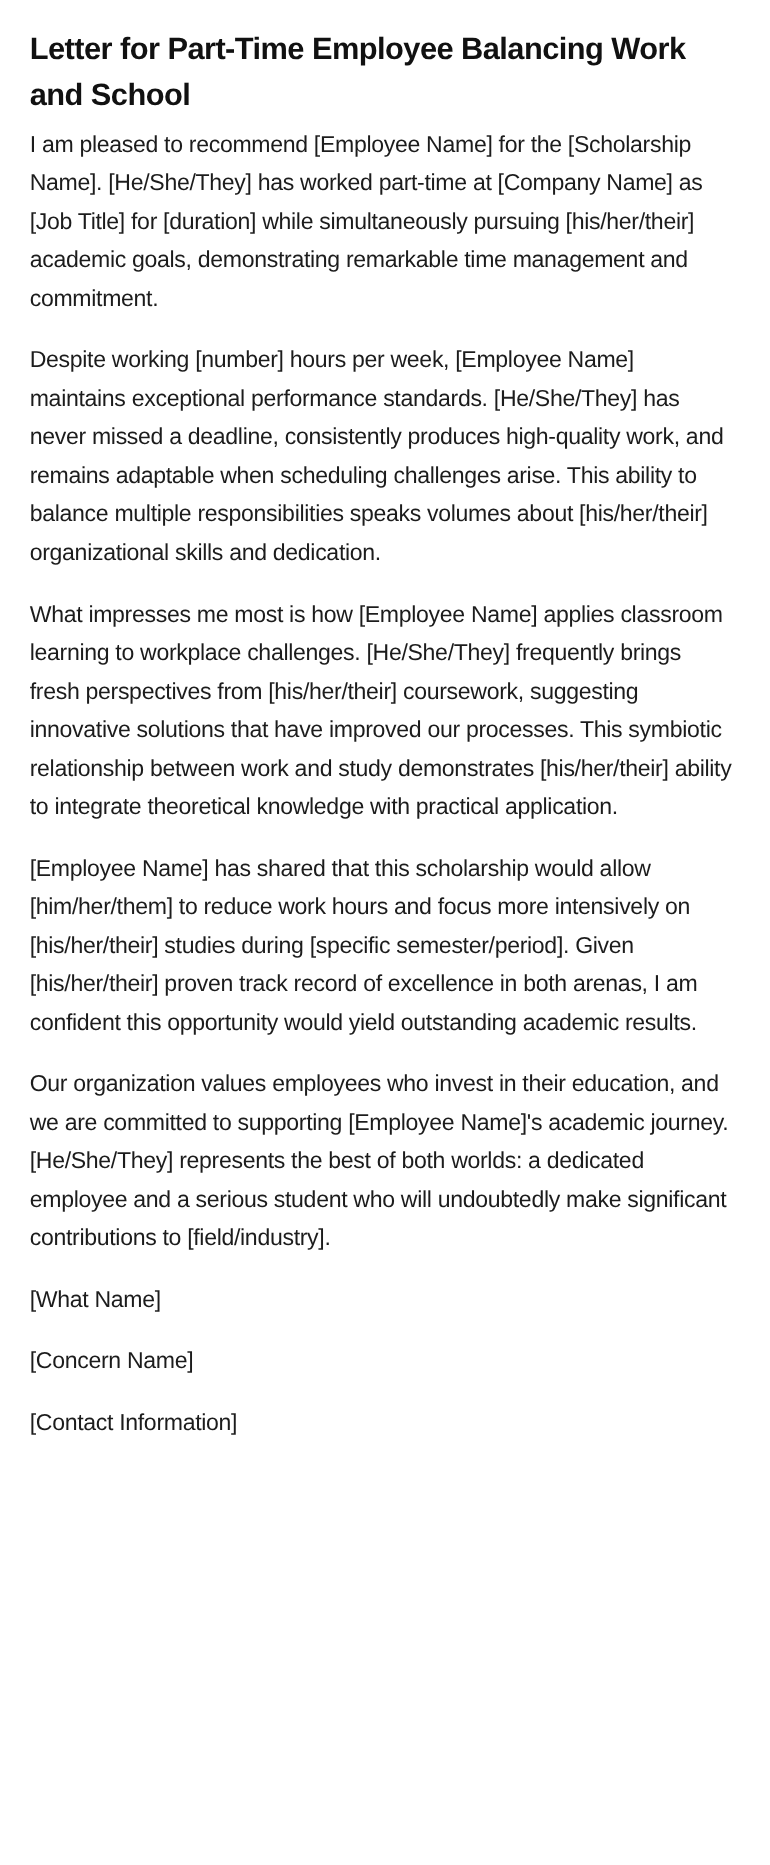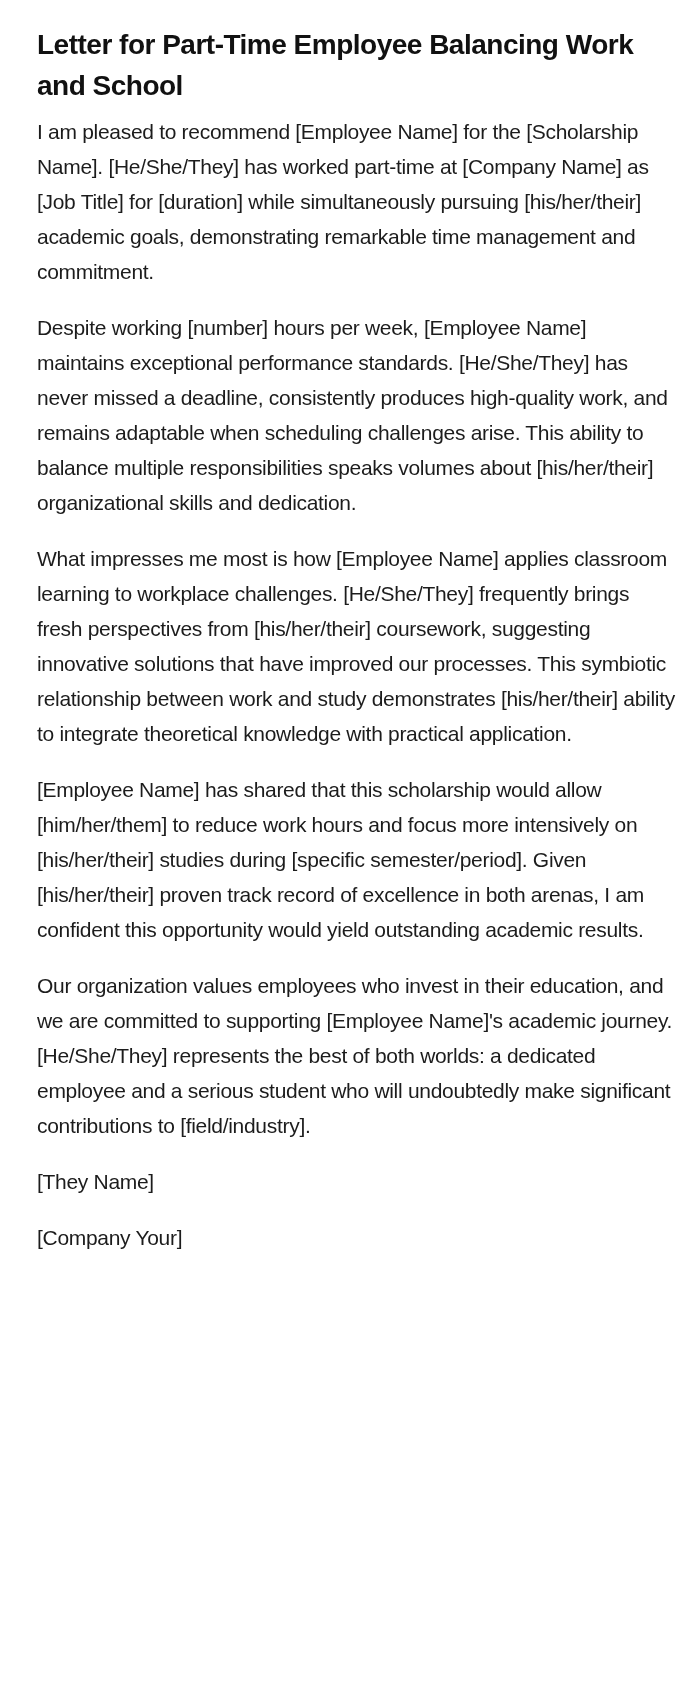--- a/index.html
+++ b/index.html
@@ -10,21 +10,21 @@
   body {
     width: 700px;
     font-family: "Liberation Sans", "DejaVu Sans", sans-serif;
     color: #1c1c1c;
     -webkit-font-smoothing: antialiased;
   }
   .doc {
     box-sizing: border-box;
     width: 700px;
     min-height: 1695px;
-    padding: 24px 23px 40px 37px;
+    padding: 24px 23px 40px 27px;
     background: #ffffff;
   }
   .doc-title {
     font-size: 28px;
     line-height: 41px;
     font-weight: 700;
     letter-spacing: -0.5px;
     margin: 0 0 8px 0;
     max-width: 620px;
     color: #111111;
@@ -55,18 +55,19 @@
 
   <p>Despite working [number] hours per week, [Employee Name] maintains exceptional performance standards. [He/She/They] has never missed a deadline, consistently produces high-quality work, and remains adaptable when scheduling challenges arise. This ability to balance multiple responsibilities speaks volumes about [his/her/their] organizational skills and dedication.</p>
 
   <p>What impresses me most is how [Employee Name] applies classroom learning to workplace challenges. [He/She/They] frequently brings fresh perspectives from [his/her/their] coursework, suggesting innovative solutions that have improved our processes. This symbiotic relationship between work and study demonstrates [his/her/their] ability to integrate theoretical knowledge with practical application.</p>
 
   <p>[Employee Name] has shared that this scholarship would allow [him/her/them] to reduce work hours and focus more intensively on [his/her/their] studies during [specific semester/period]. Given [his/her/their] proven track record of excellence in both arenas, I am confident this opportunity would yield outstanding academic results.</p>
 
   <p>Our organization values employees who invest in their education, and we are committed to supporting [Employee Name]'s academic journey. [He/She/They] represents the best of both worlds: a dedicated employee and a serious student who will undoubtedly make significant contributions to [field/industry].</p>
 
 
-  <p class="sig">[They Name]</p>
+  <p class="sig">[What Name]</p>
 
 
-  <p class="sig">[Company Your]</p>
+  <p class="sig">[Concern Name]</p>
 
+  <p class="sig">[Contact Information]</p>
 </div>
 
 </body></html>

